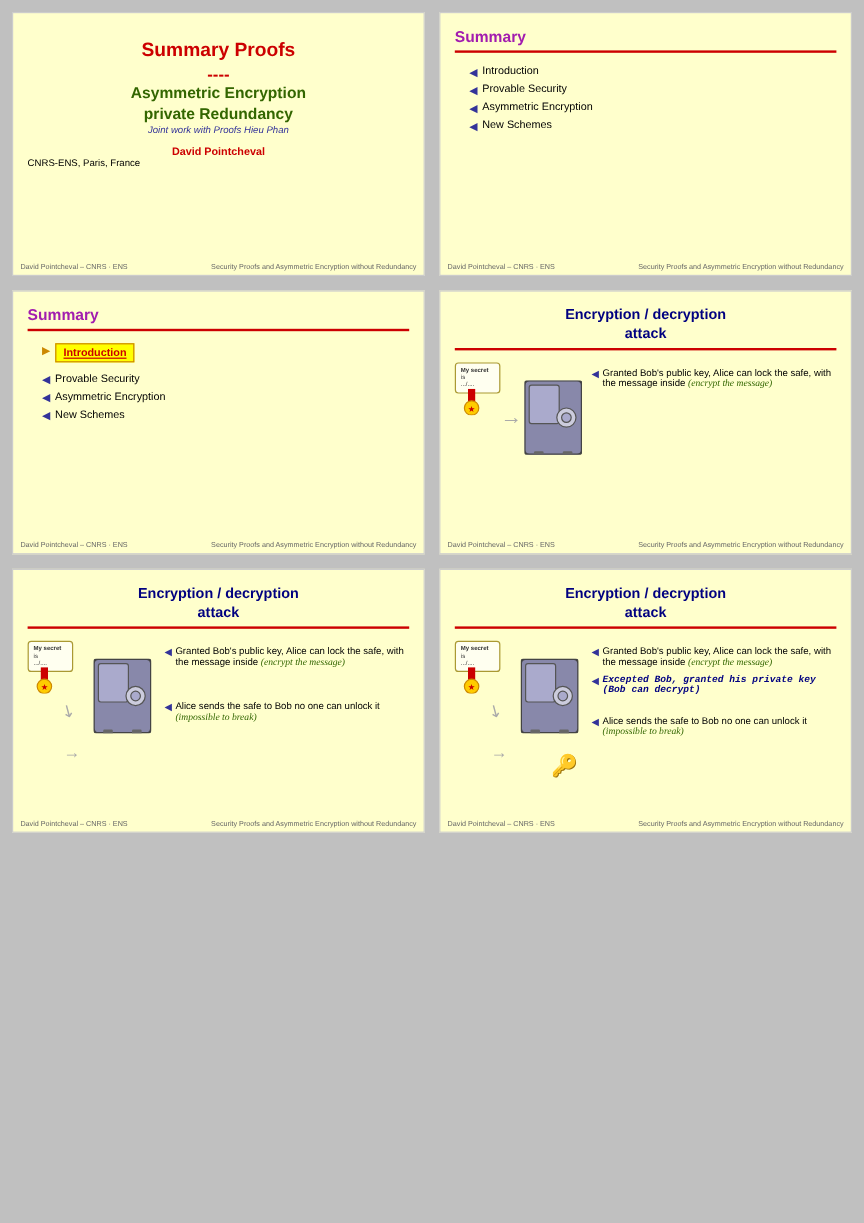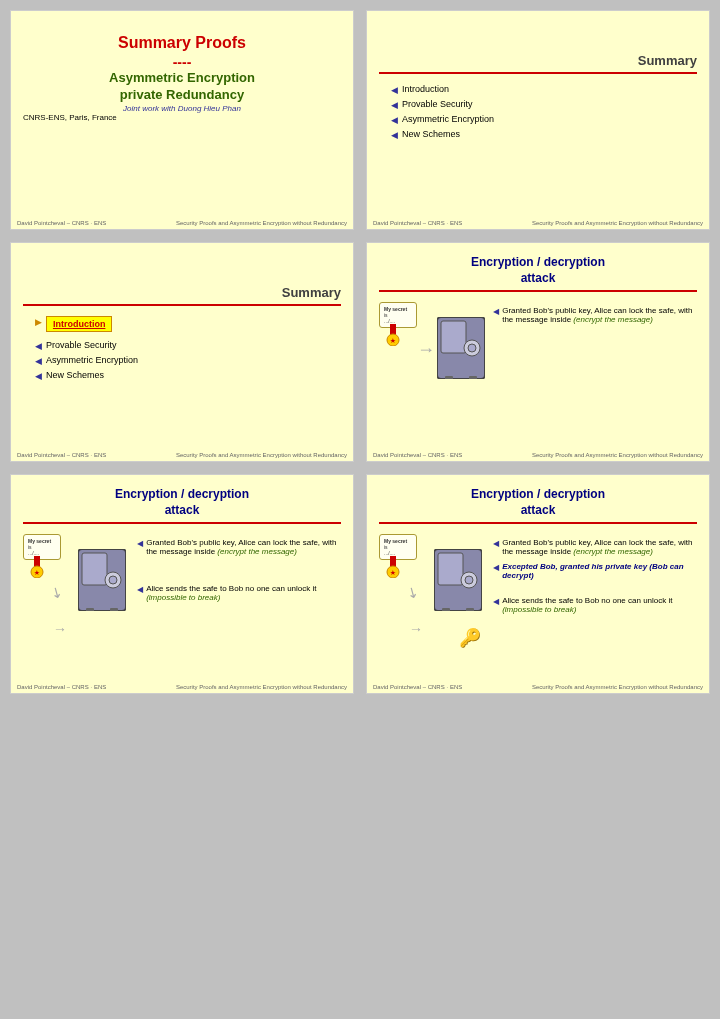--- a/index.html
+++ b/index.html
@@ -74,26 +74,25 @@
       font-size: 9px;
       font-weight: bold;
       margin-top: 8px;
     }
     .slide1-institution {
       color: #000;
       font-size: 8px;
     }
     
     .slide-header {
-      text-align: right;
+      text-align: left;
       font-size: 13px;
       font-weight: bold;
-      color: #404040;
+      color: #a21caf;
       margin-bottom: 4px;
-      margin-top: 30px;
     }
     .red-line {
       border: none;
       border-top: 2px solid #cc0000;
       margin: 4px 0 10px 0;
     }
     .bullet-list {
       list-style: none;
       padding-left: 12px;
     }
@@ -131,20 +130,21 @@
       font-size: 12px;
       font-weight: bold;
       color: #000080;
       line-height: 1.3;
       margin-bottom: 4px;
     }
     
     .italic-green {
       font-style: italic;
       color: #336600;
+      font-family: Liberation Serif, serif;
     }
     .enc-bullet {
       display: flex;
       align-items: flex-start;
       gap: 3px;
       margin: 4px 0;
       font-size: 8px;
       color: #000;
     }
     .enc-bullet-icon {
@@ -171,21 +171,22 @@
 
 <div class="grid">
 
   <div class="slide">
     <div class="slide1-title">Summary Proofs</div>
     <div class="slide1-dashes">----</div>
     <div class="slide1-subtitle">
       <span>Asymmetric Encryption</span><br>
       <span>private Redundancy</span>
     </div>
-    <div class="slide1-joint">Joint work with Duong Hieu Phan</div>
+    <div class="slide1-joint">Joint work with Proofs Hieu Phan</div>
+    <div class="slide1-author">David Pointcheval</div>
     <div class="slide1-institution">CNRS-ENS, Paris, France</div>
     <div class="slide-footer">
       <span>David Pointcheval – CNRS · ENS</span>
       <span>Security Proofs and Asymmetric Encryption without Redundancy</span>
     </div>
   </div>
 
   <div class="slide">
     <div class="slide-header">Summary</div>
     <hr class="red-line">
@@ -407,21 +408,21 @@
       <div class="enc-right">
         <div class="enc-bullet">
           <span class="enc-bullet-icon">◀</span>
           <span>
             <span>Granted Bob's public key, Alice can lock the safe, with the message inside</span>
             <span class="italic-green">(encrypt the message)</span>
           </span>
         </div>
         <div class="enc-bullet" style="margin-top:6px;">
           <span class="enc-bullet-icon">◀</span>
-          <span style="font-style:italic; font-weight:bold; color:#000080;">
+          <span style="font-style:italic; font-weight:bold; color:#000080;font-family:Liberation Mono, monospace;">
             <span>Excepted Bob, granted his private key</span>
             <span> </span>
             <span style="font-style:italic;">(Bob can decrypt)</span>
           </span>
         </div>
         <div style="height:8px;"></div>
         <div class="enc-bullet">
           <span class="enc-bullet-icon">◀</span>
           <span>
             <span>Alice sends the safe to Bob no one can unlock it</span>

